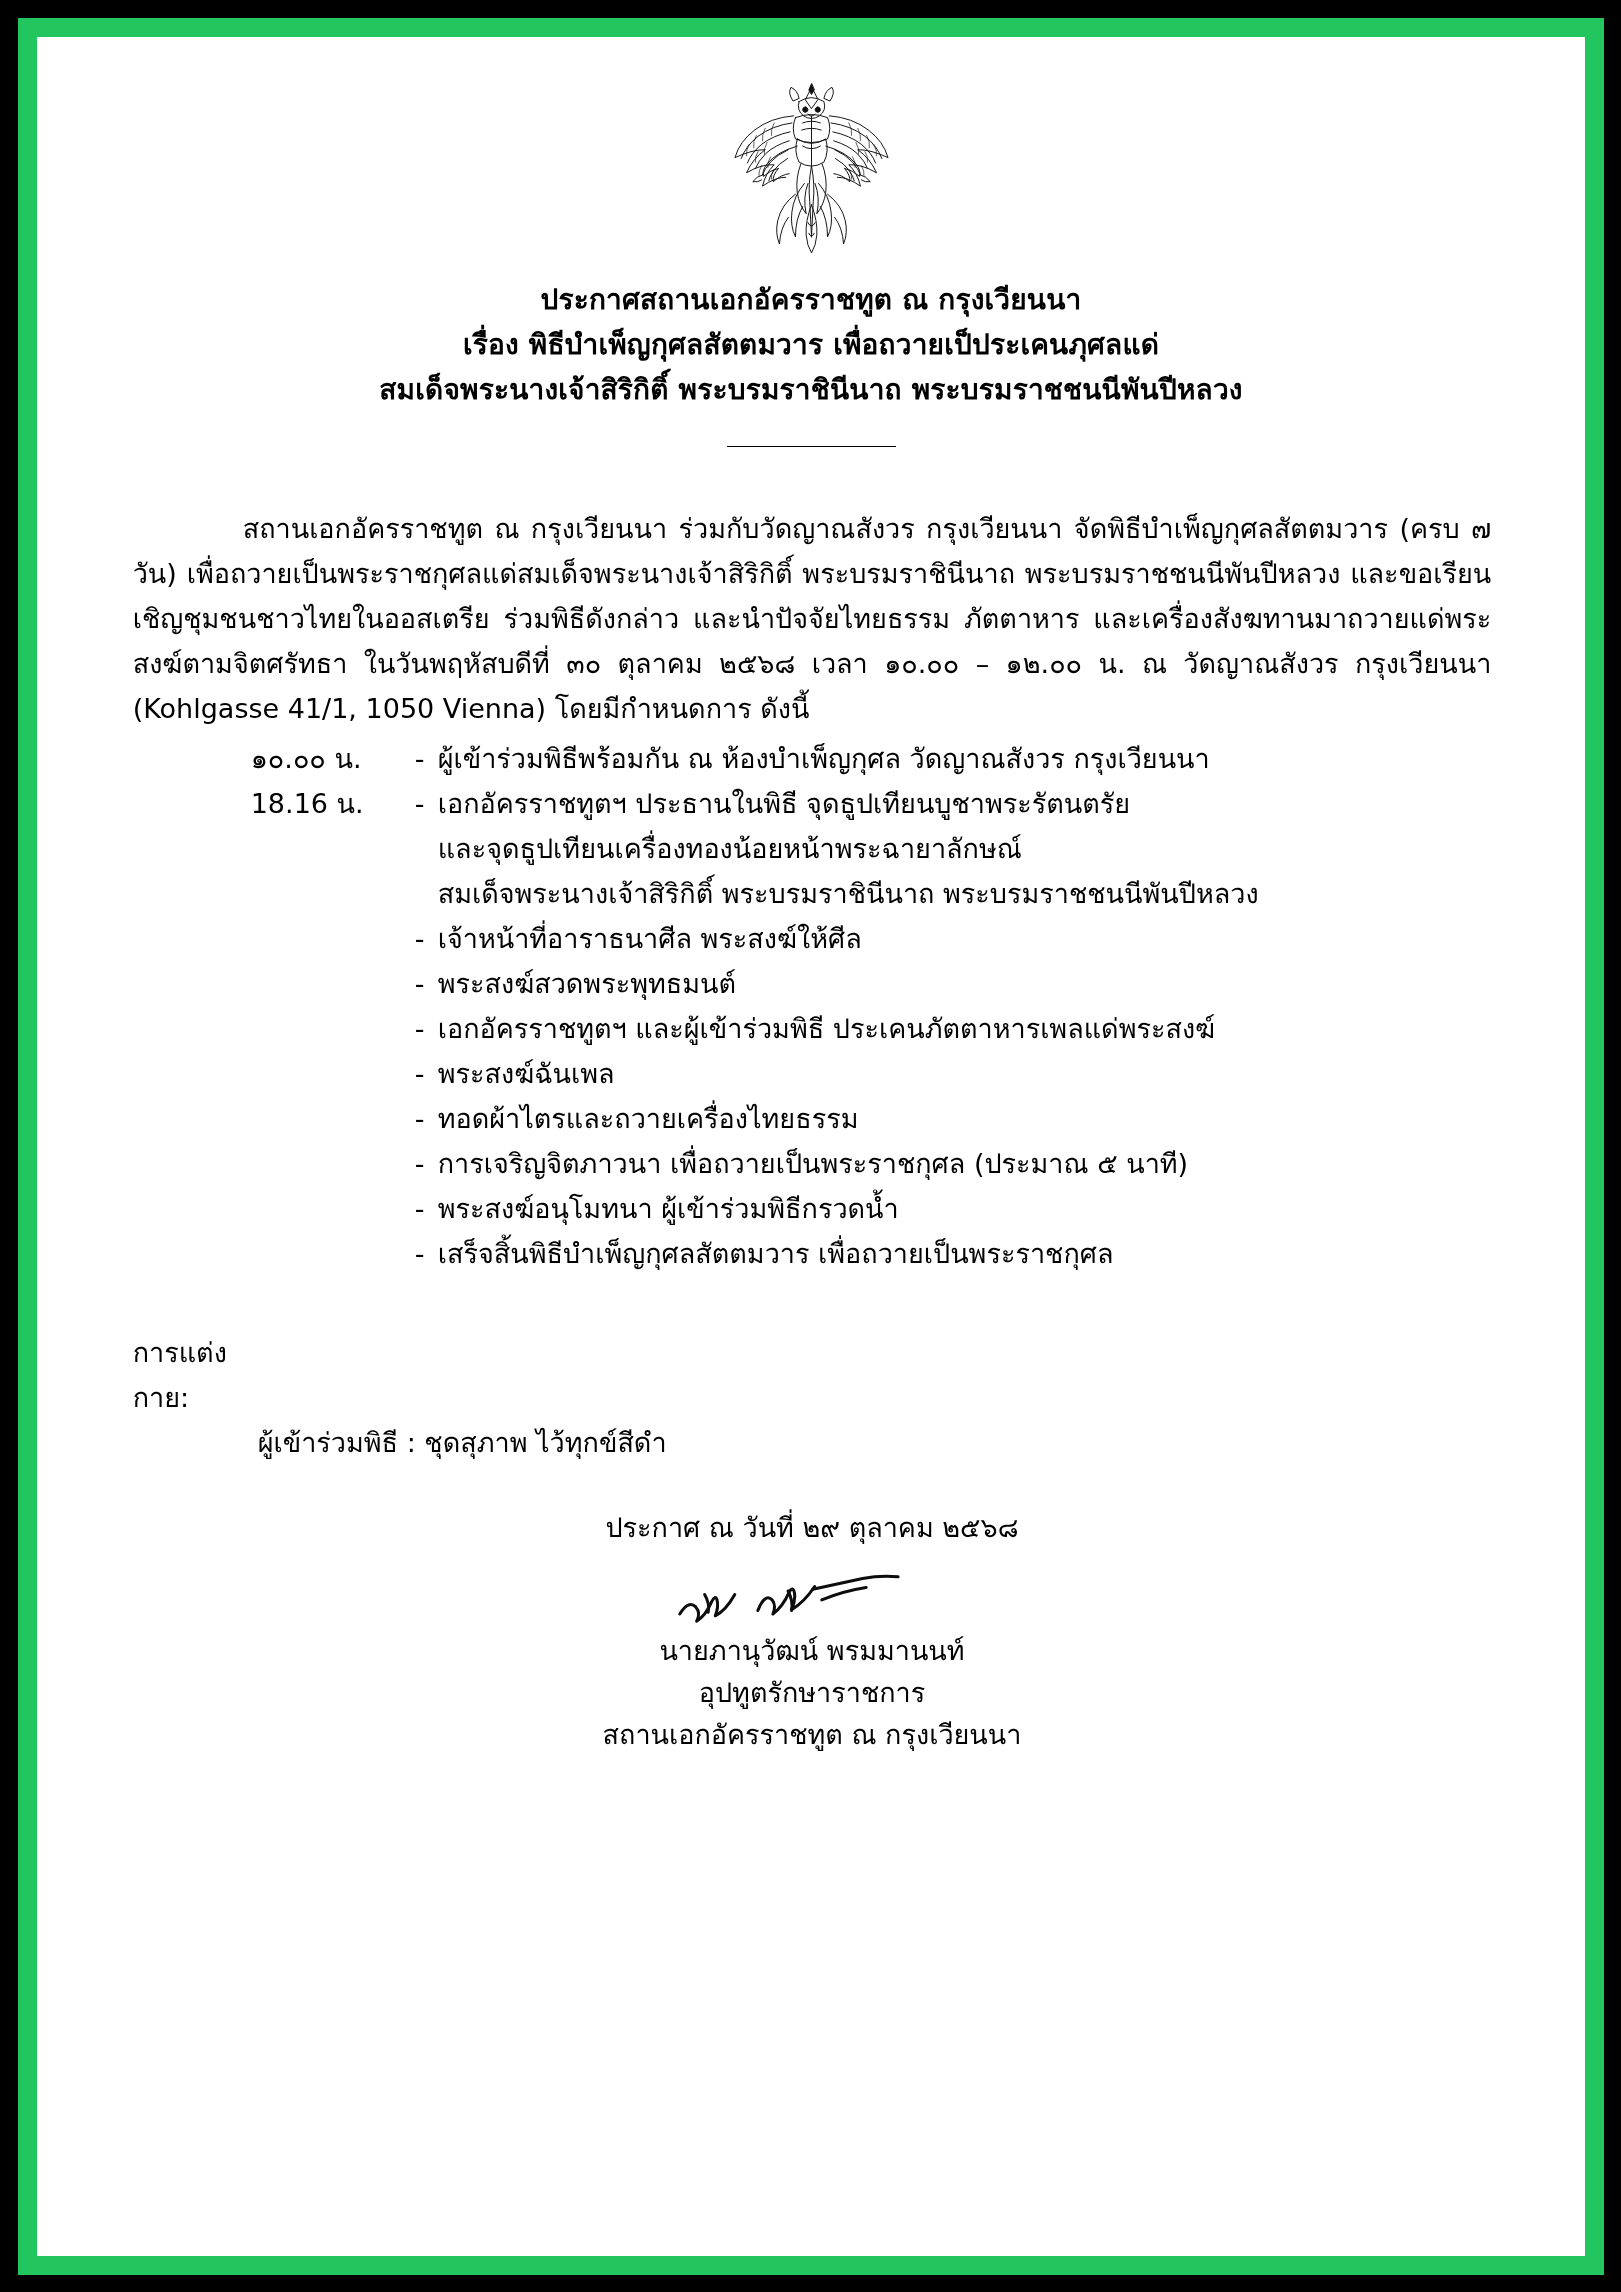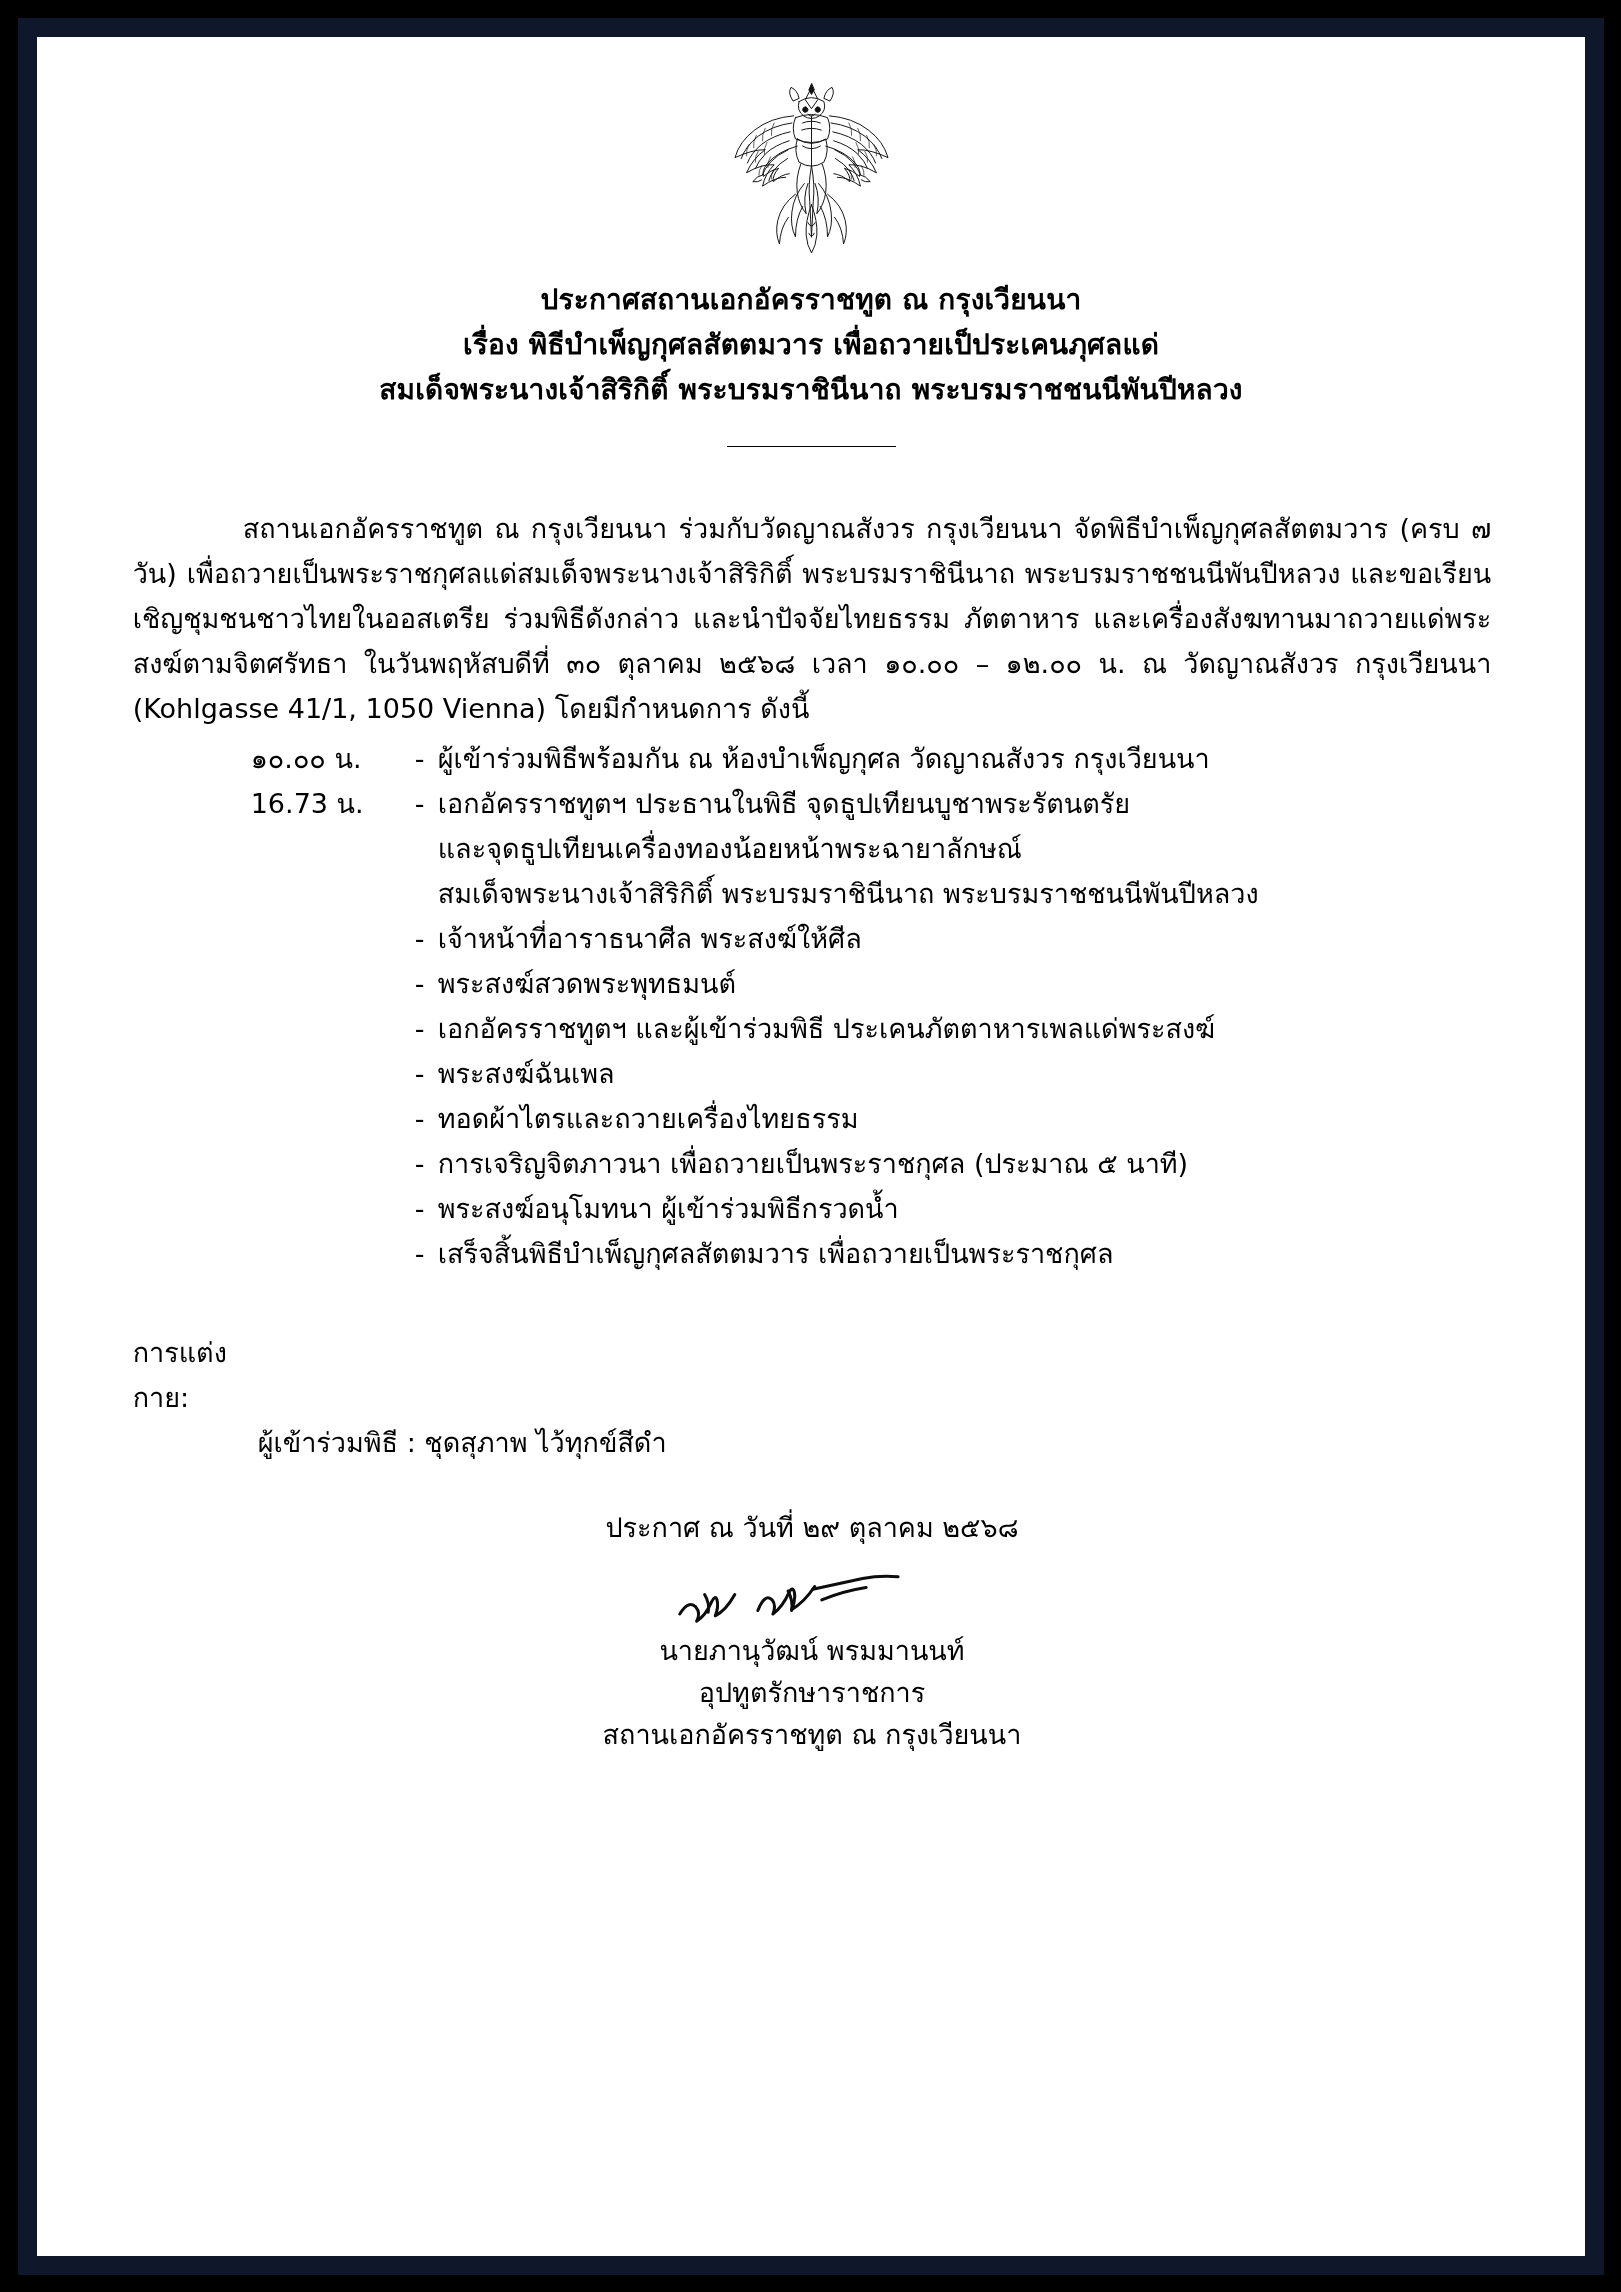--- a/index.html
+++ b/index.html
@@ -4,21 +4,21 @@
 <style>
   html, body {
     margin: 0;
     padding: 0;
     background: #ffffff;
   }
   .page {
     position: relative;
     width: 1622px;
     height: 2293px;
-    background: #0f172a;
+    background: #22c55e;
     border: 18.7px solid #000000;
     box-sizing: border-box;
     font-family: "DejaVu Sans", "Liberation Sans", sans-serif;
     color: #000000;
     overflow: hidden;
   }
   .sheet {
     position: absolute;
     left: 18.7px;
     top: 18.7px;
@@ -273,21 +273,21 @@
 
       <div class="program">
 
         <div class="prog-row">
           <div class="prog-time">๑๐.๐๐ น.</div>
           <div class="prog-dash">-</div>
           <div class="prog-text">ผู้เข้าร่วมพิธีพร้อมกัน ณ ห้องบำเพ็ญกุศล วัดญาณสังวร กรุงเวียนนา</div>
         </div>
 
         <div class="prog-row">
-          <div class="prog-time">16.73  น.</div>
+          <div class="prog-time">18.16  น.</div>
           <div class="prog-dash">-</div>
           <div class="prog-text">เอกอัครราชทูตฯ ประธานในพิธี จุดธูปเทียนบูชาพระรัตนตรัย</div>
         </div>
 
         <div class="prog-sub">และจุดธูปเทียนเครื่องทองน้อยหน้าพระฉายาลักษณ์</div>
         <div class="prog-sub">สมเด็จพระนางเจ้าสิริกิติ์ พระบรมราชินีนาถ พระบรมราชชนนีพันปีหลวง</div>
 
         <div class="prog-row">
           <div class="prog-time"></div>
           <div class="prog-dash">-</div>

